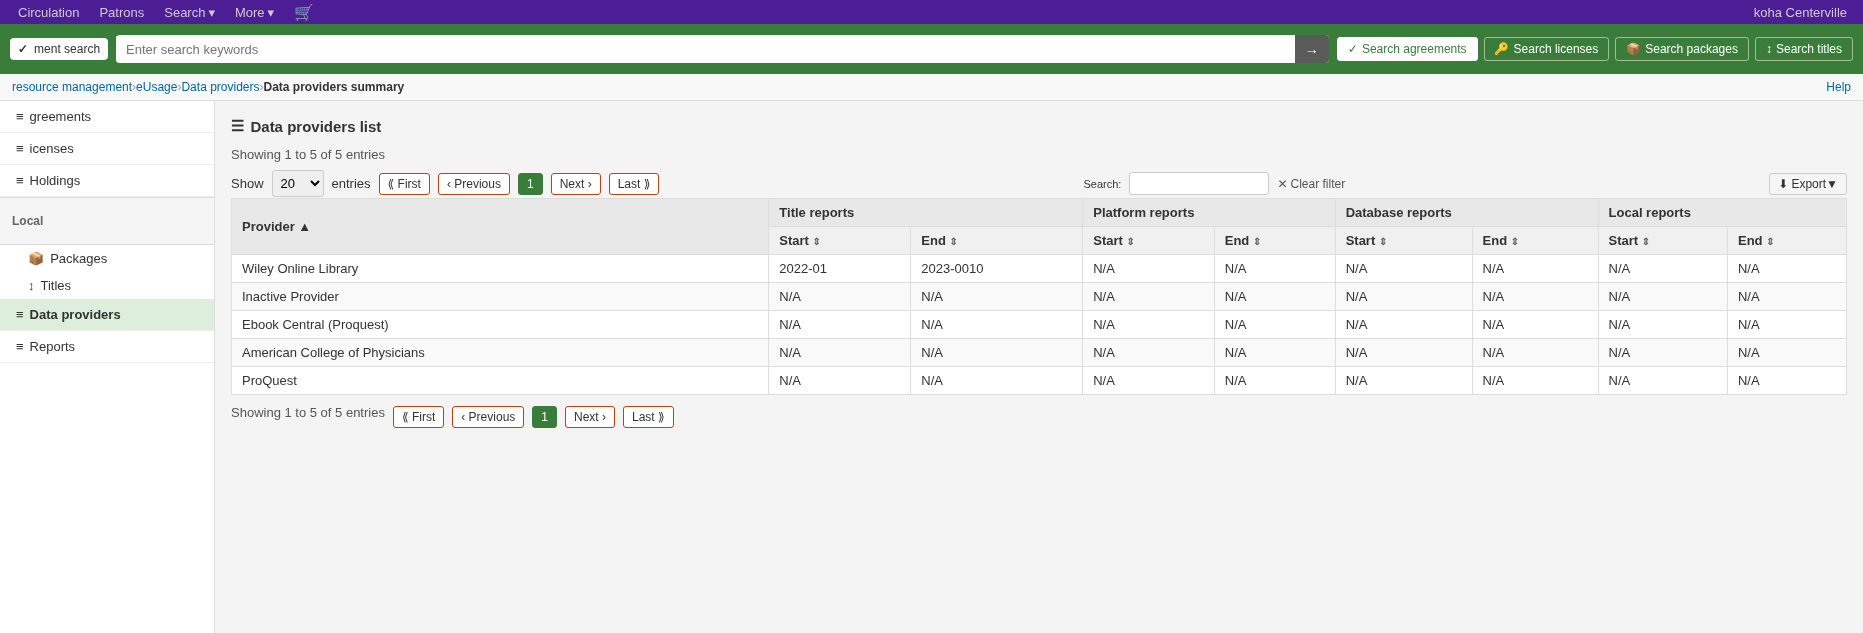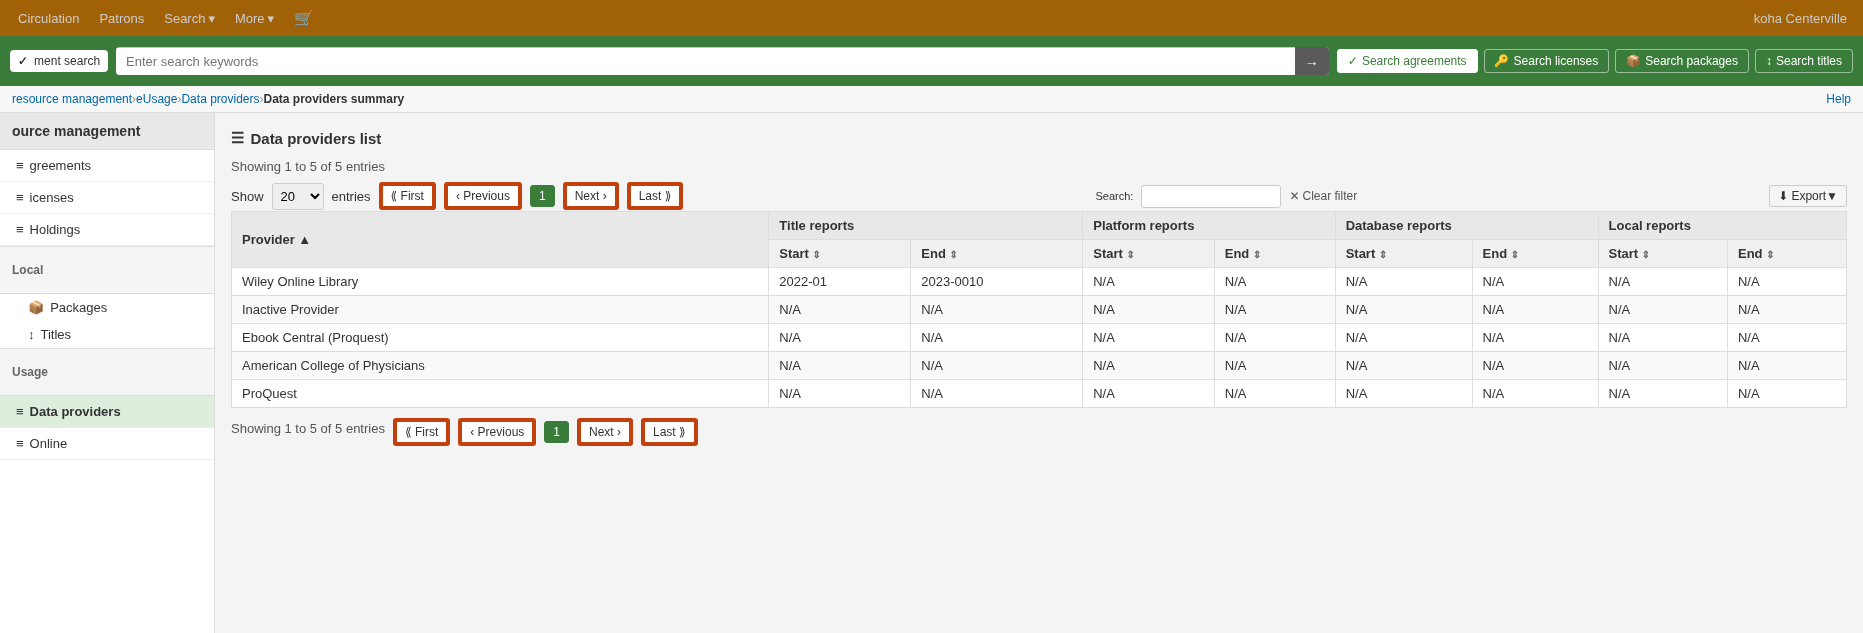--- a/index.html
+++ b/index.html
@@ -1,24 +1,24 @@
 <!DOCTYPE html>
 <html><head>
   <meta charset="utf-8">
   <style>
     * { box-sizing: border-box; margin: 0; padding: 0; }
     body { font-family: Arial, sans-serif; font-size: 13px; background: #f4f4f4; color: #333; }
 
     
     .top-nav {
-      background: #a16207;
+      background: #4c1d95;
       color: #ccc;
       display: flex;
       align-items: center;
-      height: 36px;
+      height: 24px;
       padding: 0 8px;
       gap: 4px;
       justify-content: space-between;
     }
     .top-nav-left { display: flex; align-items: center; gap: 0; }
     .top-nav-item {
       color: #ccc;
       text-decoration: none;
       padding: 0 10px;
       font-size: 13px;
@@ -48,21 +48,21 @@
       border-radius: 4px;
       padding: 4px 8px;
       flex: 0 0 auto;
     }
     .search-bar-left span { font-size: 12px; color: #333; }
     .checkmark-icon { color: #3a7d3a; font-weight: bold; }
     .search-input-wrap {
       display: flex;
       align-items: flex-end;
       flex: 1;
-      background: #f0abfc;
+      background: #fef9c3;
       border-radius: 4px;
       overflow: hidden;
     }
     .search-input-wrap input {
       border: none;
       outline: none;
       padding: 6px 10px;
       font-size: 13px;
       flex: 1;
     }
@@ -195,21 +195,21 @@
     }
     .table-controls label { font-size: 13px; }
     .table-controls select {
       padding: 4px 4px;
       font-size: 13px;
       border: 1px solid #ccc;
       border-radius: 3px;
     }
     .pagination-btn {
       background: #fff;
-      border: 4px solid #c2410c;
+      border: 1px solid #c2410c;
       padding: 3px 8px;
       border-radius: 3px;
       cursor: pointer;
       font-size: 12px;
       color: #333;
     }
     .pagination-current {
       background: #3a7d3a;
       color: #fff;
       border: 1px solid #3a7d3a;
@@ -349,23 +349,20 @@
   <span class="sep">›</span>
   <a href="#">Data providers</a>
   <span class="sep">›</span>
   <span class="current">Data providers summary</span>
   <a href="#" class="help-link">Help</a>
 </div>
 
 <div class="layout">
 
   <div class="sidebar">
-    <div class="sidebar-title">
-      <span>ource management</span>
-    </div>
     <div class="sidebar-section">
       <div class="sidebar-item">
         <span>≡</span>
         <span>greements</span>
       </div>
       <div class="sidebar-item">
         <span>≡</span>
         <span>icenses</span>
       </div>
       <div class="sidebar-item">
@@ -379,31 +376,28 @@
     <div class="sidebar-section">
       <div class="sidebar-sub-item">
         <span>📦</span>
         <span>Packages</span>
       </div>
       <div class="sidebar-sub-item">
         <span>↕</span>
         <span>Titles</span>
       </div>
     </div>
-    <div class="sidebar-section-header">
-      <span>Usage</span>
-    </div>
     <div class="sidebar-section">
       <div class="sidebar-item active">
         <span>≡</span>
         <span>Data providers</span>
       </div>
       <div class="sidebar-item">
         <span>≡</span>
-        <span>Online</span>
+        <span>Reports</span>
       </div>
     </div>
   </div>
 
   <div class="main-content">
     <div class="page-section-title">
       <span>☰</span>
       <span>Data providers list</span>
     </div>
 

